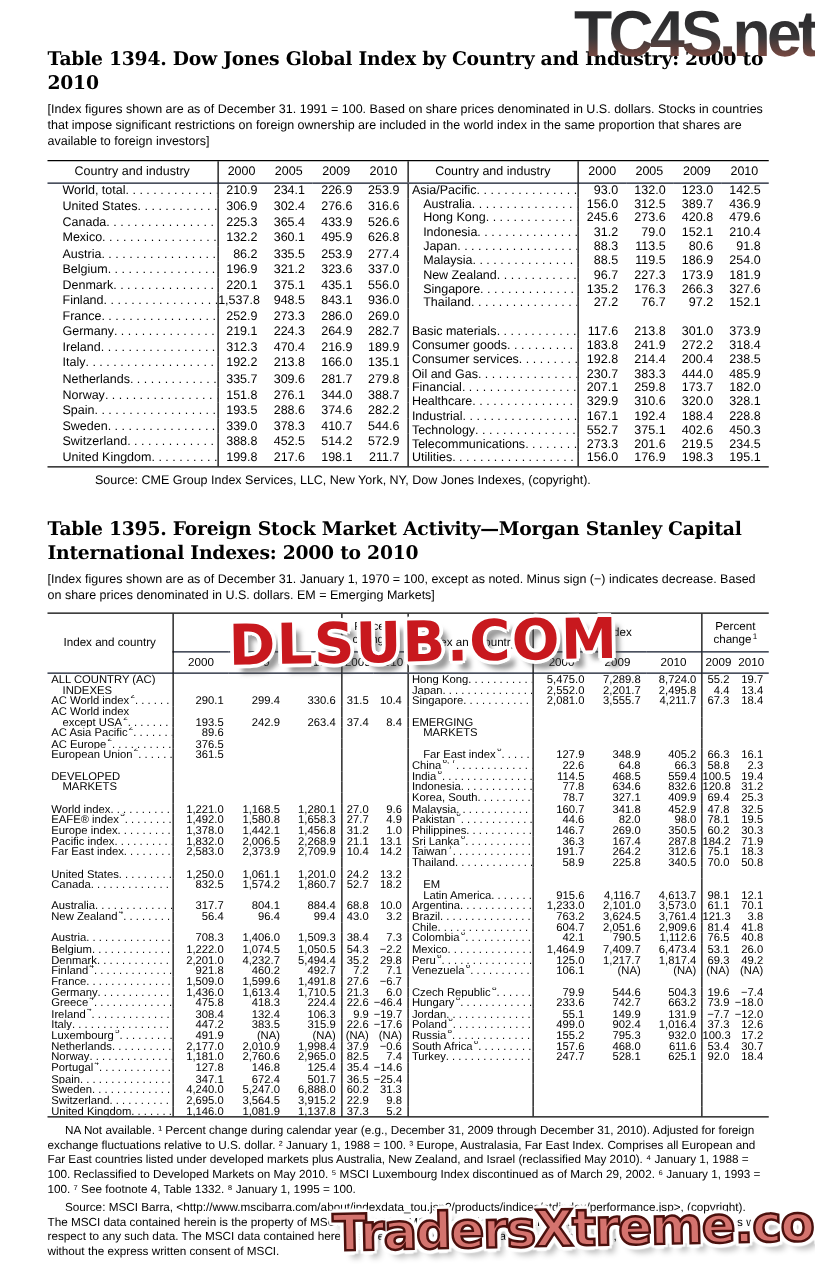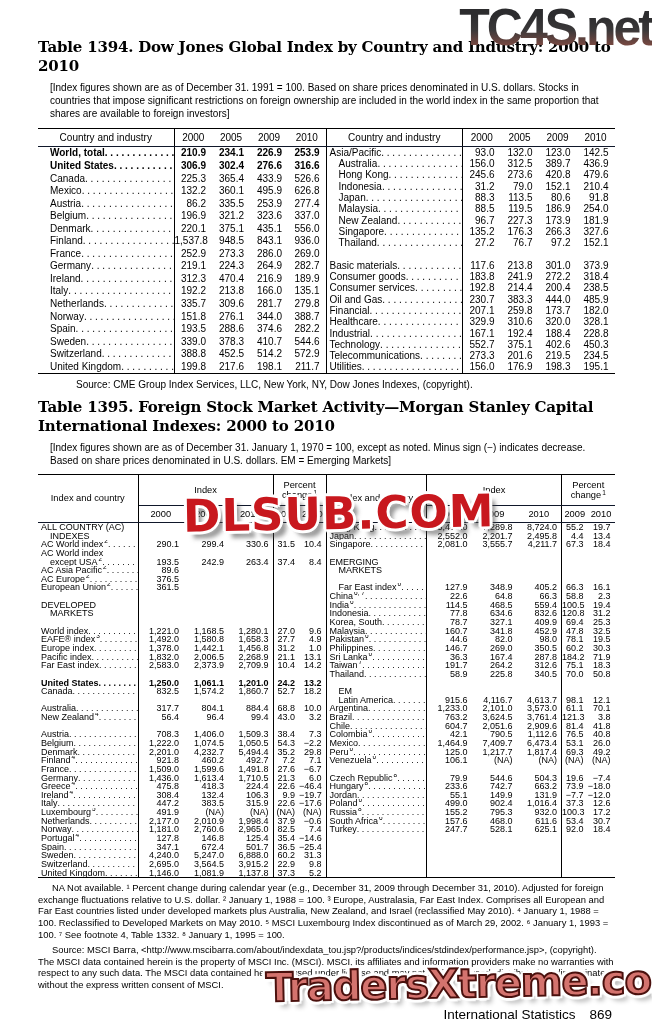--- a/index.html
+++ b/index.html
@@ -3,22 +3,22 @@
 <meta charset="utf-8">
 <style>
   html,body{margin:0;padding:0;}
   body{width:652px;height:1024px;background:#fff;color:#000;
        font-family:"Liberation Sans",sans-serif;position:relative;overflow:hidden;}
   .page{position:absolute;inset:0;}
   .content{padding:38px 38px 0 38px;}
 
   .title{font-family:"DejaVu Serif",serif;font-weight:bold;font-size:15px;
          letter-spacing:-0.2px;margin:0 0 5px 0;line-height:19px;}
-  .t2{margin-top:8px;}
-  .note{font-size:10px;line-height:13.2px;margin:0 0 7px 12px;}
+  .t2{margin-top:24px;}
+  .note{font-size:10px;line-height:13.2px;margin:0 0 7px 0;}
 
   .tblwrap{display:flex;border-top:1px solid #000;border-bottom:1px solid #000;width:577px;}
   table{border-collapse:collapse;table-layout:fixed;}
   .panelL{border-right:1px solid #000;}
   .t94{width:288px;font-size:10px;}
   .t95{width:288px;font-size:9px;}
   thead th{font-weight:normal;text-align:center;border-bottom:1px solid #0f172a;padding:2px 1px;}
   .t94 thead th{font-size:10px;height:13px;}
   .t95 thead th{font-size:9.3px;}
   .t95 .grp{height:26px;vertical-align:middle;line-height:10px;}
@@ -30,21 +30,21 @@
   .t95 td{height:8.65px;line-height:8.6px;padding:0;}
   td.lbl{text-align:left;}
   .lw{display:flex;align-items:baseline;overflow:hidden;white-space:nowrap;padding-left:3px;}
   .lw.ind1{padding-left:12px;}
   sup{font-size:6.5px;line-height:0;align-self:flex-start;margin:0 0 0 1px;position:relative;top:1px;}
   th sup{font-size:6.5px;vertical-align:super;}
   .ldr{flex:1 1 auto;overflow:hidden;white-space:nowrap;min-width:0;}
   .ldr::before{content:" . . . . . . . . . . . . . . . . . . . . . . . . . . . . . . .";}
   td.v{text-align:right;padding-right:6px;}
   .t95 td.v{padding-right:4px;}
-  .b{font-weight:bold;}
+  .b{font-weight:normal;}
 
   .src94{font-size:10px;margin:5px 0 0 0;text-indent:38px;}
   .fn{font-size:9.4px;line-height:11.6px;margin:4px 0 0 0;text-indent:14px;}
   .pgline{text-align:right;font-size:13.5px;margin-top:16px;padding-right:2px;}
   .pgnum{margin-left:14px;}
 
   
   .wm-tc4s{position:absolute;top:-2px;right:0;z-index:5;pointer-events:none;
     font-family:"Liberation Sans",sans-serif;font-weight:bold;font-size:50px;
     letter-spacing:-3px;transform:scaleY(1.04);

